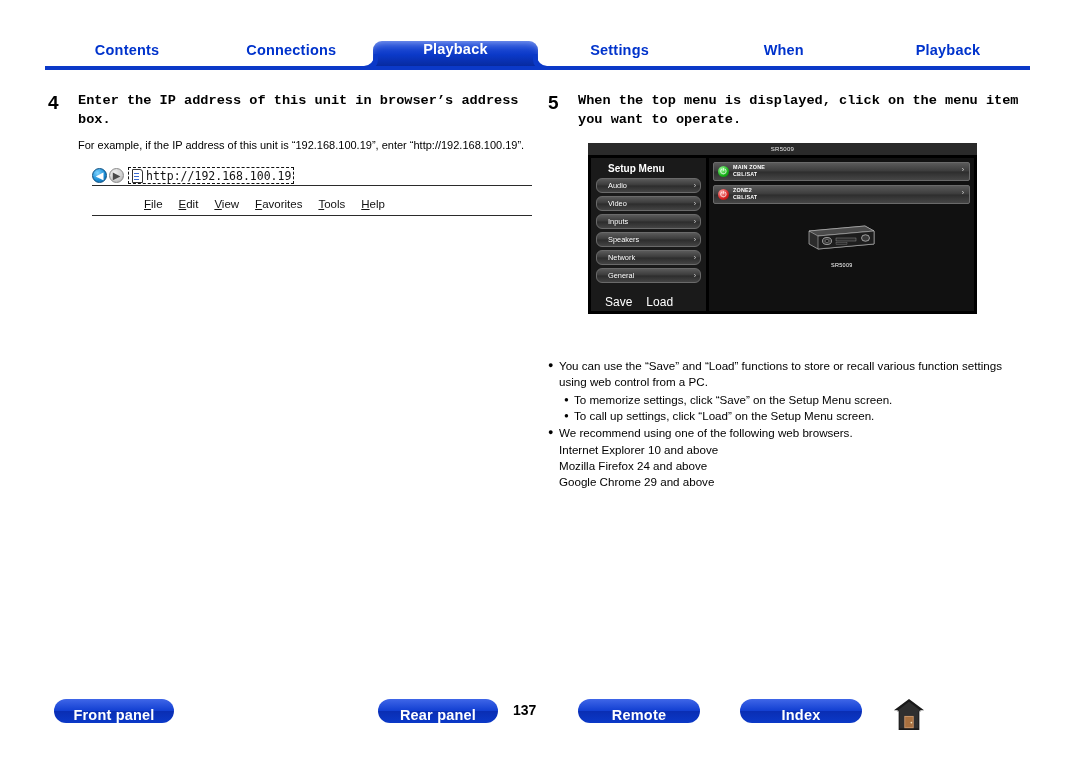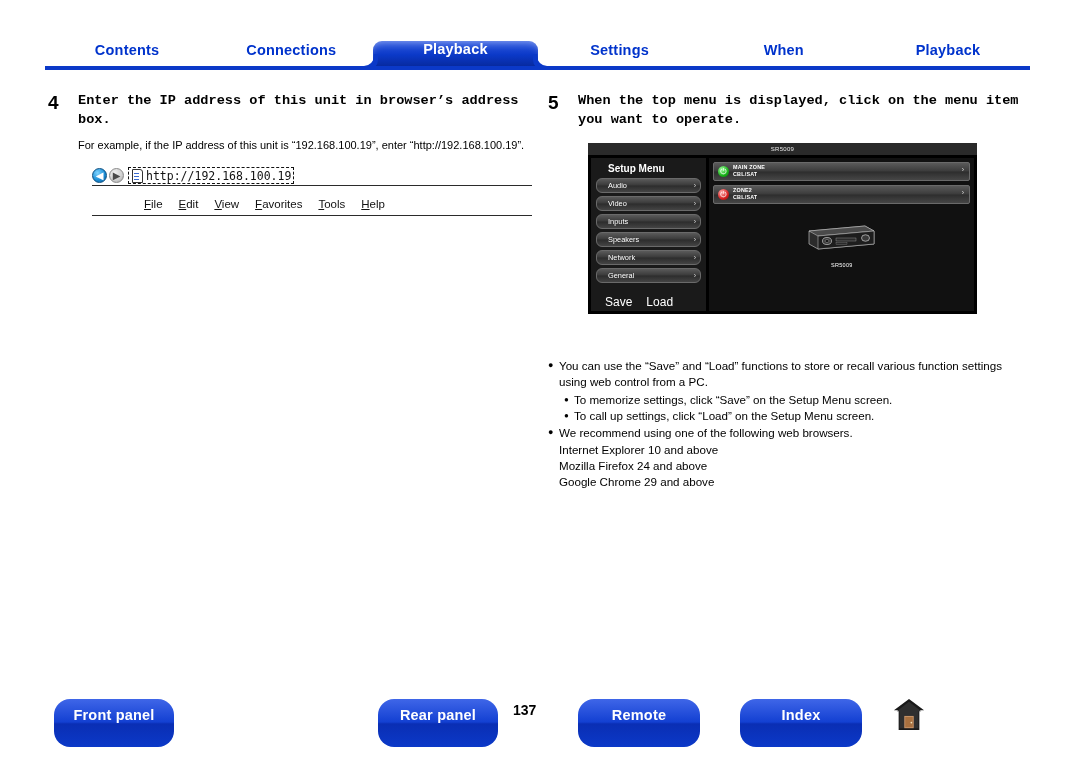--- a/index.html
+++ b/index.html
@@ -358,21 +358,21 @@
   
   .bottombar {
     position: absolute;
     left: 0;
     top: 697px;
     width: 1080px;
     height: 40px;
   }
   .pill {
     position: absolute;
-    height: 48px;
+    height: 24px;
     border-radius: 16px;
     background-image: linear-gradient(to bottom, #3f66e8 0%, #1340d2 48%, #0a2eb4 52%, #0b39c8 100%);
     color: #ffffff;
     font-size: 14.5px;
     font-weight: bold;
     line-height: 32px;
     text-align: center;
     letter-spacing: 0.2px;
   }
   .pagenum {

